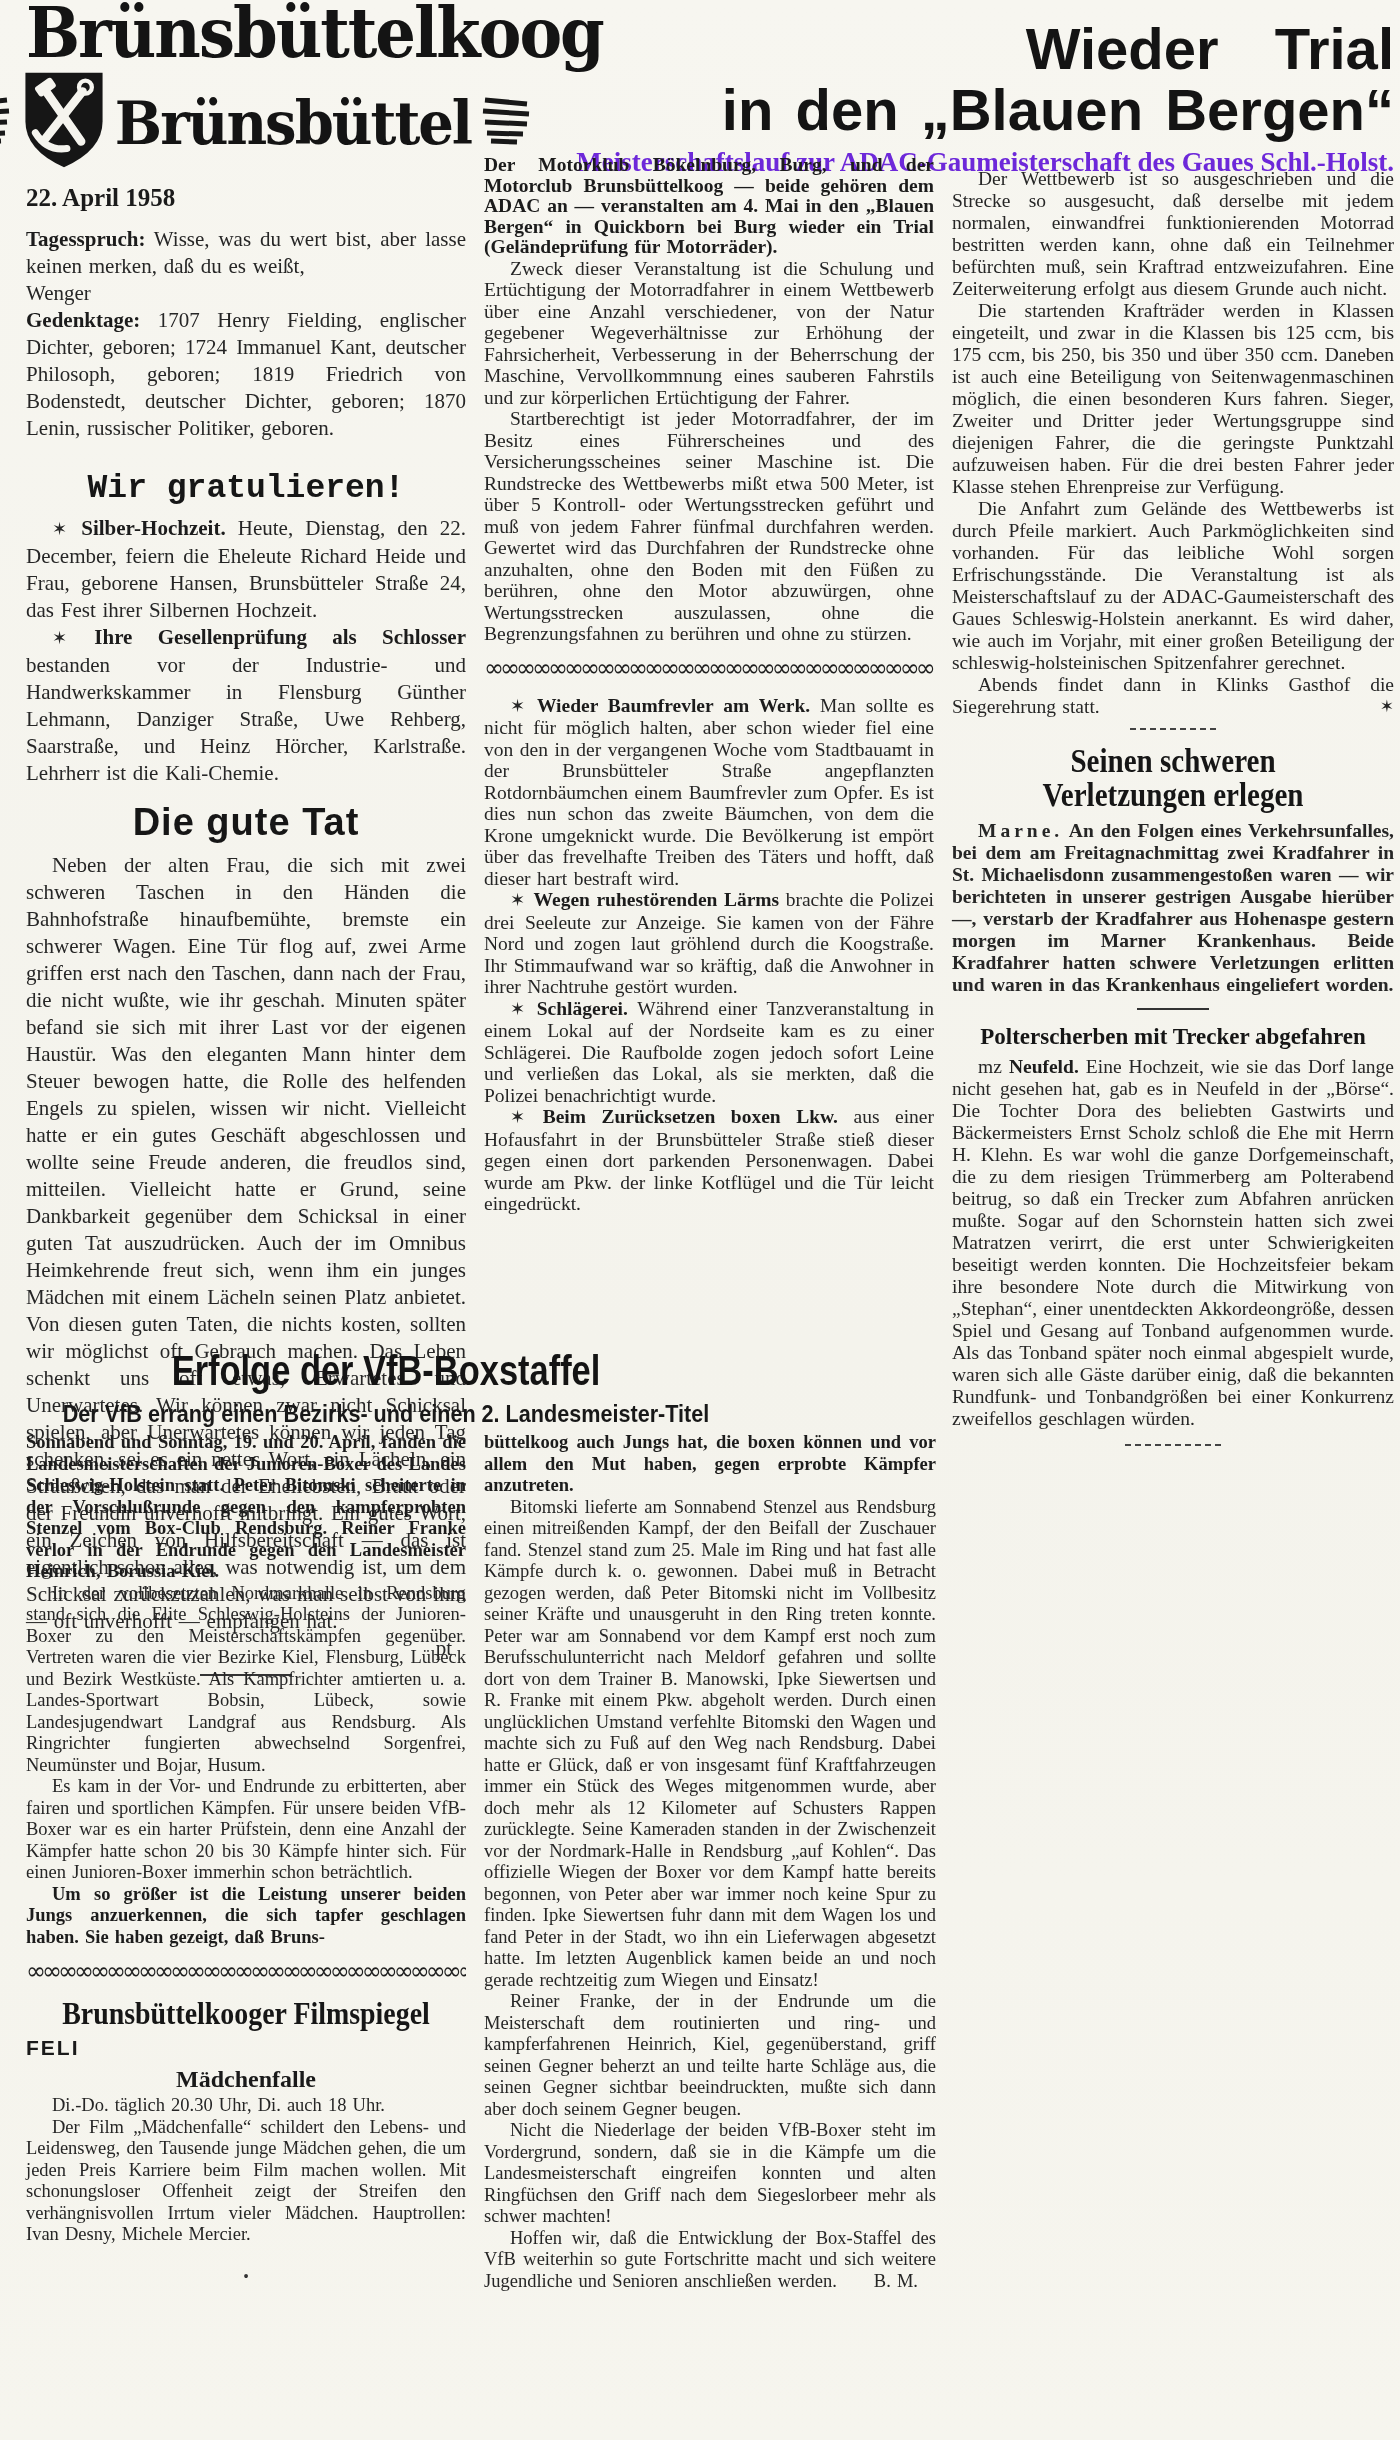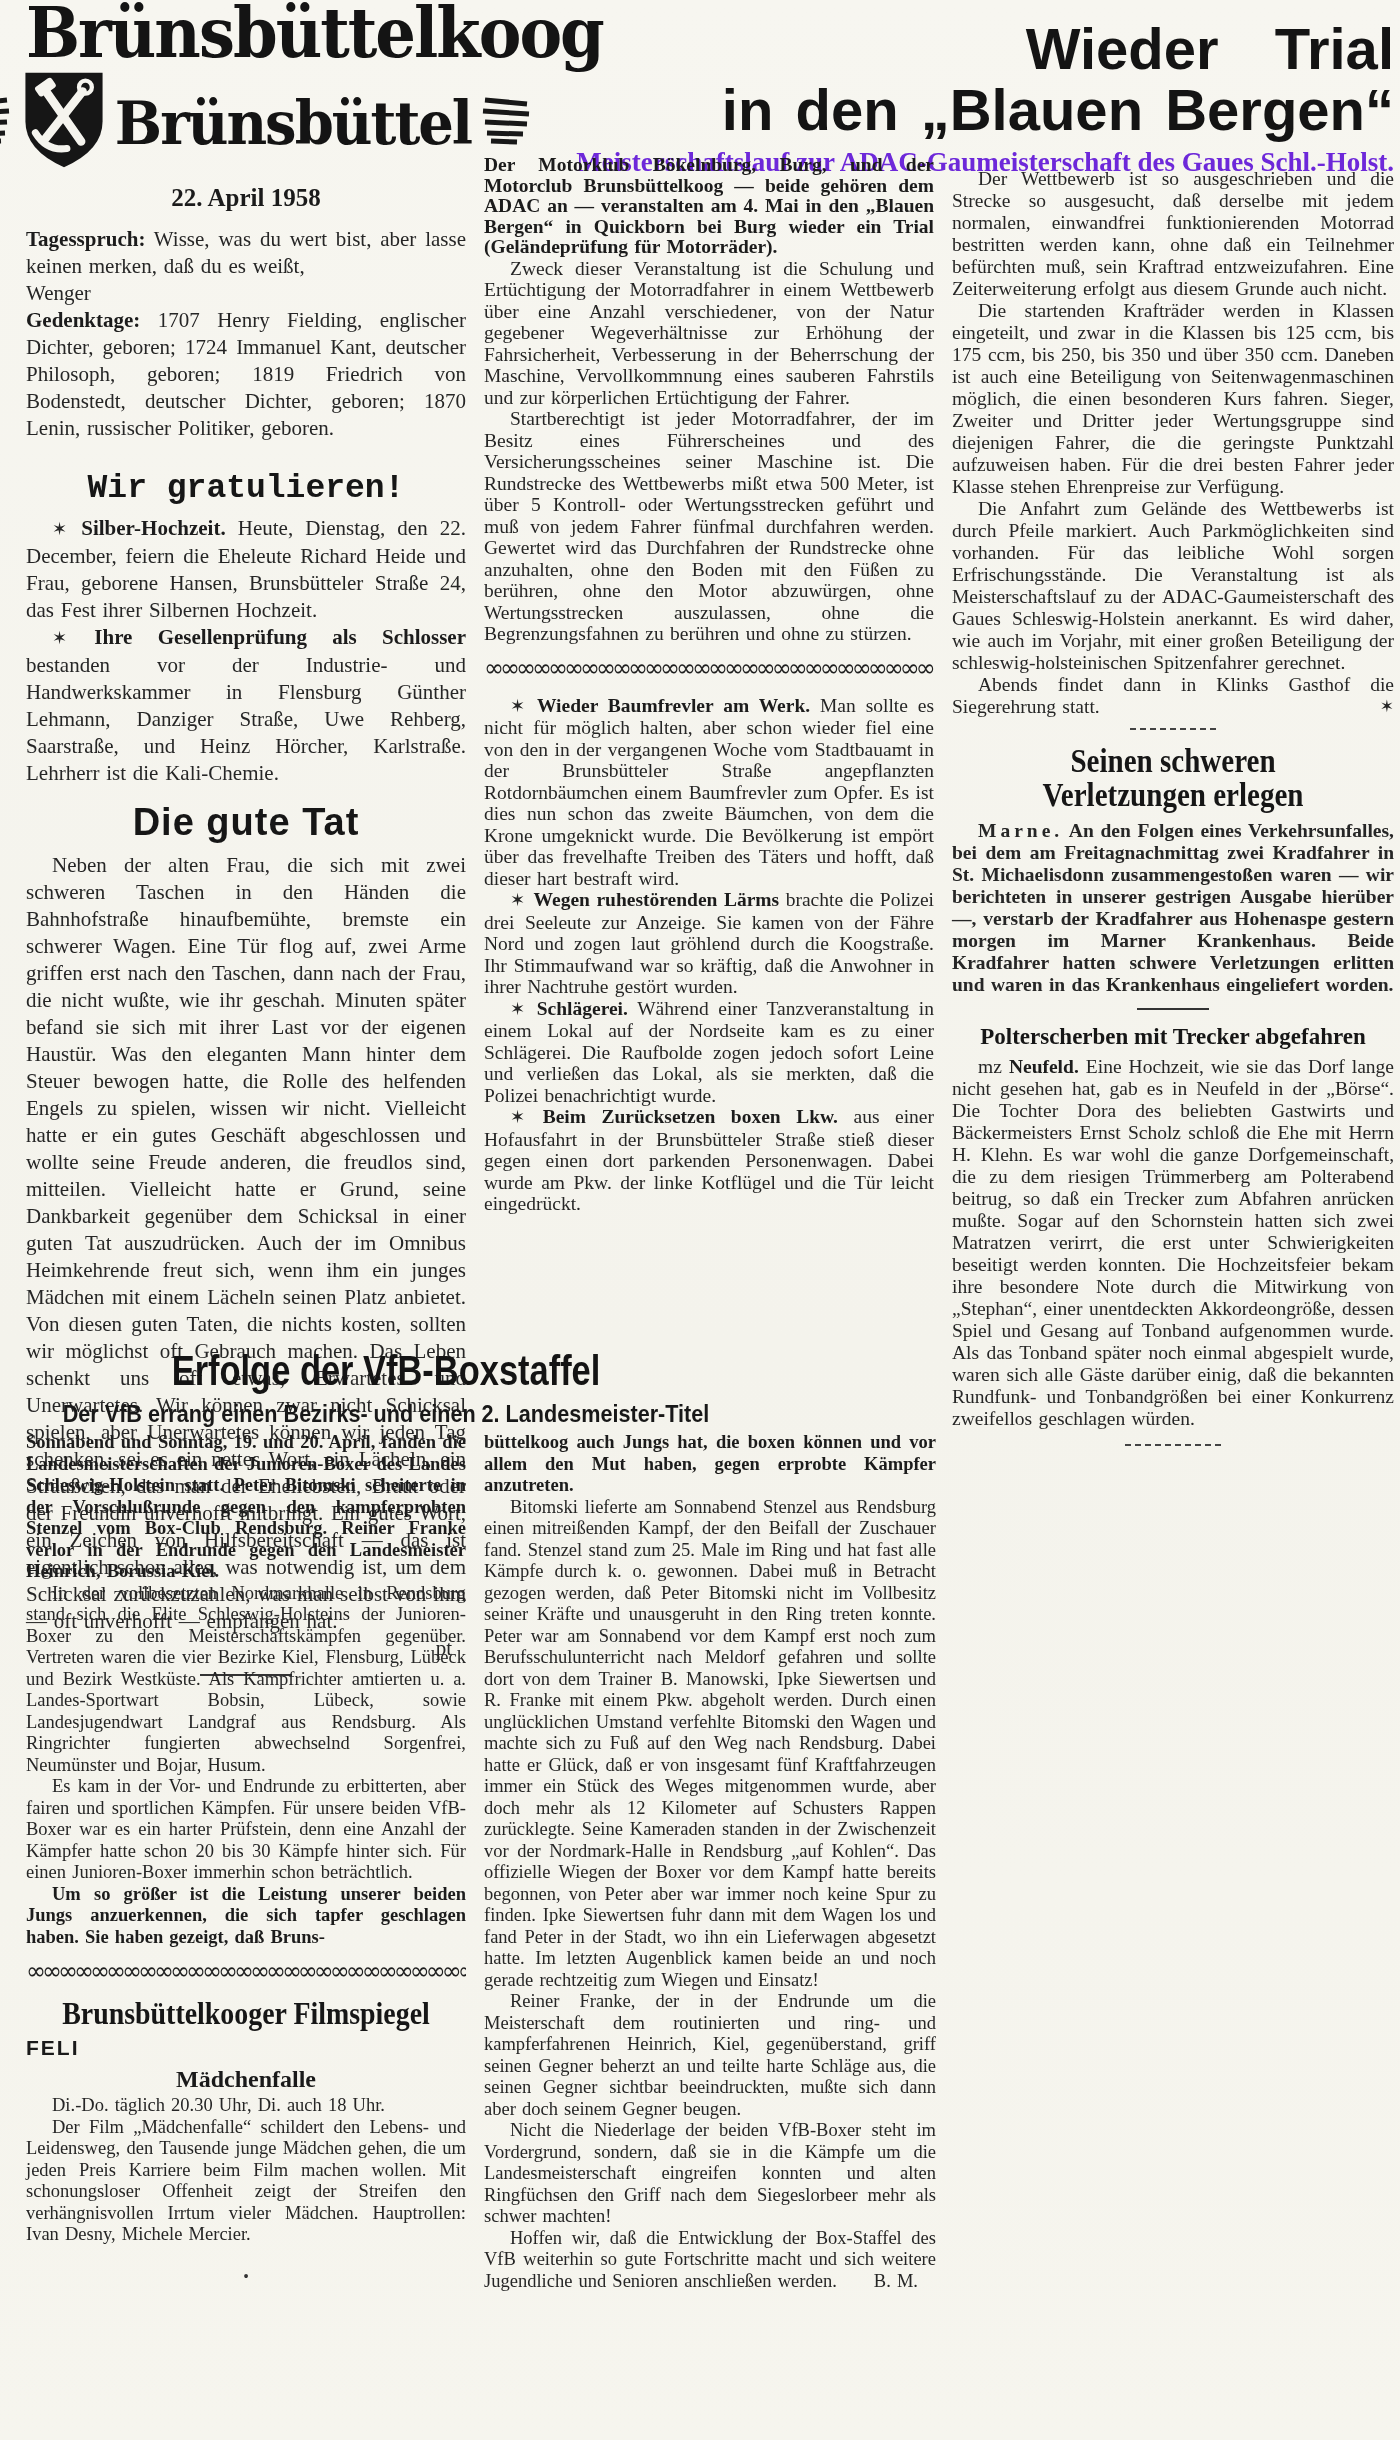--- a/index.html
+++ b/index.html
@@ -19,21 +19,21 @@
   
   .mast-line1{
     font-family:"DejaVu Serif", serif;font-weight:bold;font-size:64px;line-height:66px;
     letter-spacing:-2px;color:#141414;text-align:center;transform:scaleY(1.08);
   }
   .mast-row{display:flex;align-items:center;justify-content:center;gap:8px;margin-top:4px;height:104px;}
   .mast-line2{
     font-family:"DejaVu Serif", serif;font-weight:bold;font-size:56px;
     letter-spacing:-2px;color:#141414;transform:scaleY(1.08);white-space:nowrap;
   }
-  .date-line{text-align:center;font-weight:bold;font-size:25px;margin-top:10px;color:#1b1b1b;}
+  .date-line{text-align:left;font-weight:bold;font-size:25px;margin-top:10px;color:#1b1b1b;}
   
   .bt{font-size:21px;line-height:27px;text-align:justify;word-spacing:1.5px;}
   .bt p{margin:0;}
   .indent{text-indent:26px;}
   .item{margin:0;text-indent:26px;}
   .star{font-size:18px;letter-spacing:2px;}
   b,.bold{font-weight:bold;color:#1c1c1c;}
   .sig-right{text-align:right;margin-top:-26px;padding-right:14px;}
   .rule{border:0;border-top:2px solid #333;width:92px;margin:12px auto 0 auto;}
   .rule-dash{border:0;border-top:2px dashed #444;width:86px;margin:10px auto 0 auto;}

